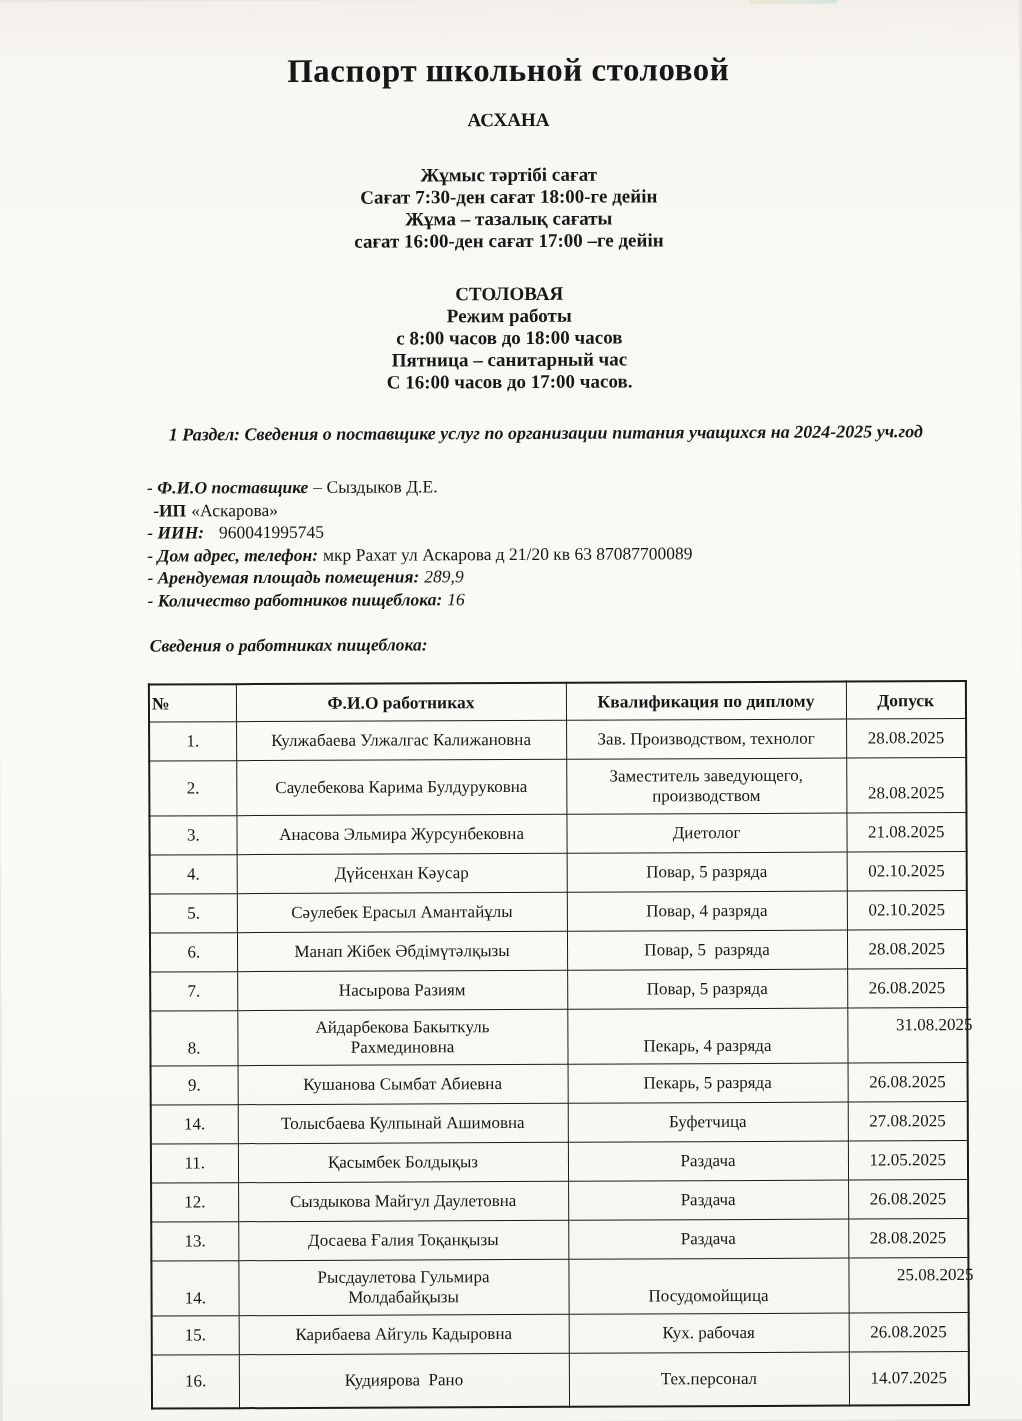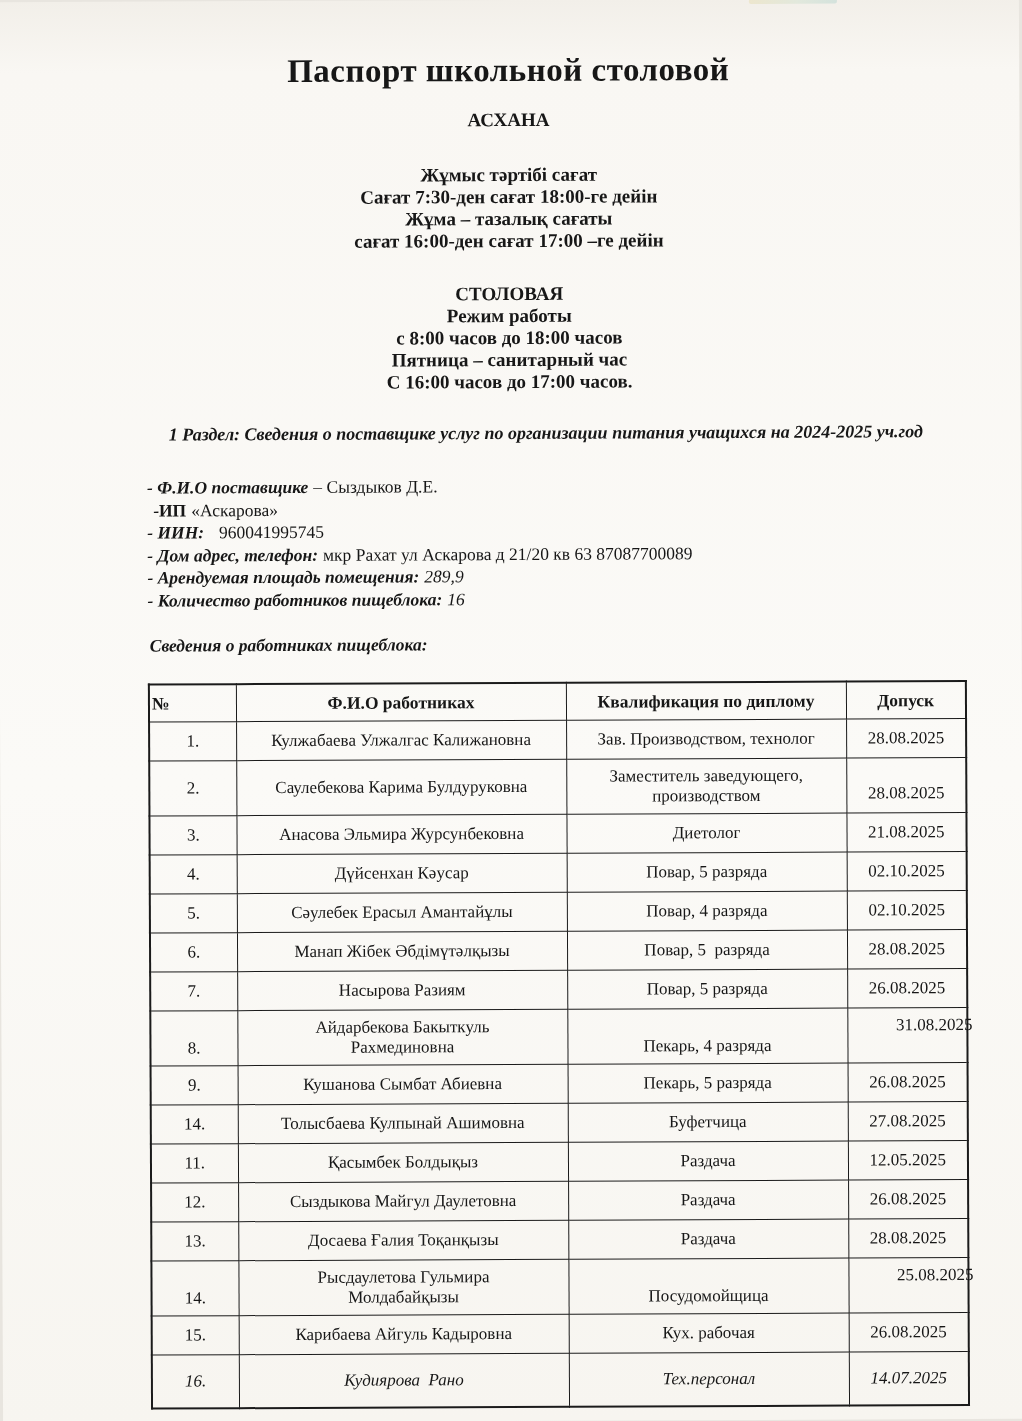--- a/index.html
+++ b/index.html
@@ -106,21 +106,21 @@
   table.staff th:first-child {
     text-align: left;
     padding-left: 2px;
   }
   table.staff td { height: 24px; }
   
   tr.row-2 td:nth-child(4) { vertical-align: bottom; padding-bottom: 9px; }
   tr.row-8 td:nth-child(4), tr.row-14 td:nth-child(4) { vertical-align: top; padding-left: 48px; }
   tr.row-8 td:nth-child(1), tr.row-14 td:nth-child(1) { vertical-align: bottom; }
   tr.row-8 td:nth-child(3), tr.row-14 td:nth-child(3) { vertical-align: bottom; }
-  tr.row-16 td { height: 38px; font-style: italic; }
+  tr.row-16 td { height: 38px; }
 </style>
 </head>
 <body>
 
 <div class="sheet">
 
   <div class="scan-mark"></div>
 
   <h1 class="title">Паспорт школьной столовой</h1>
 

